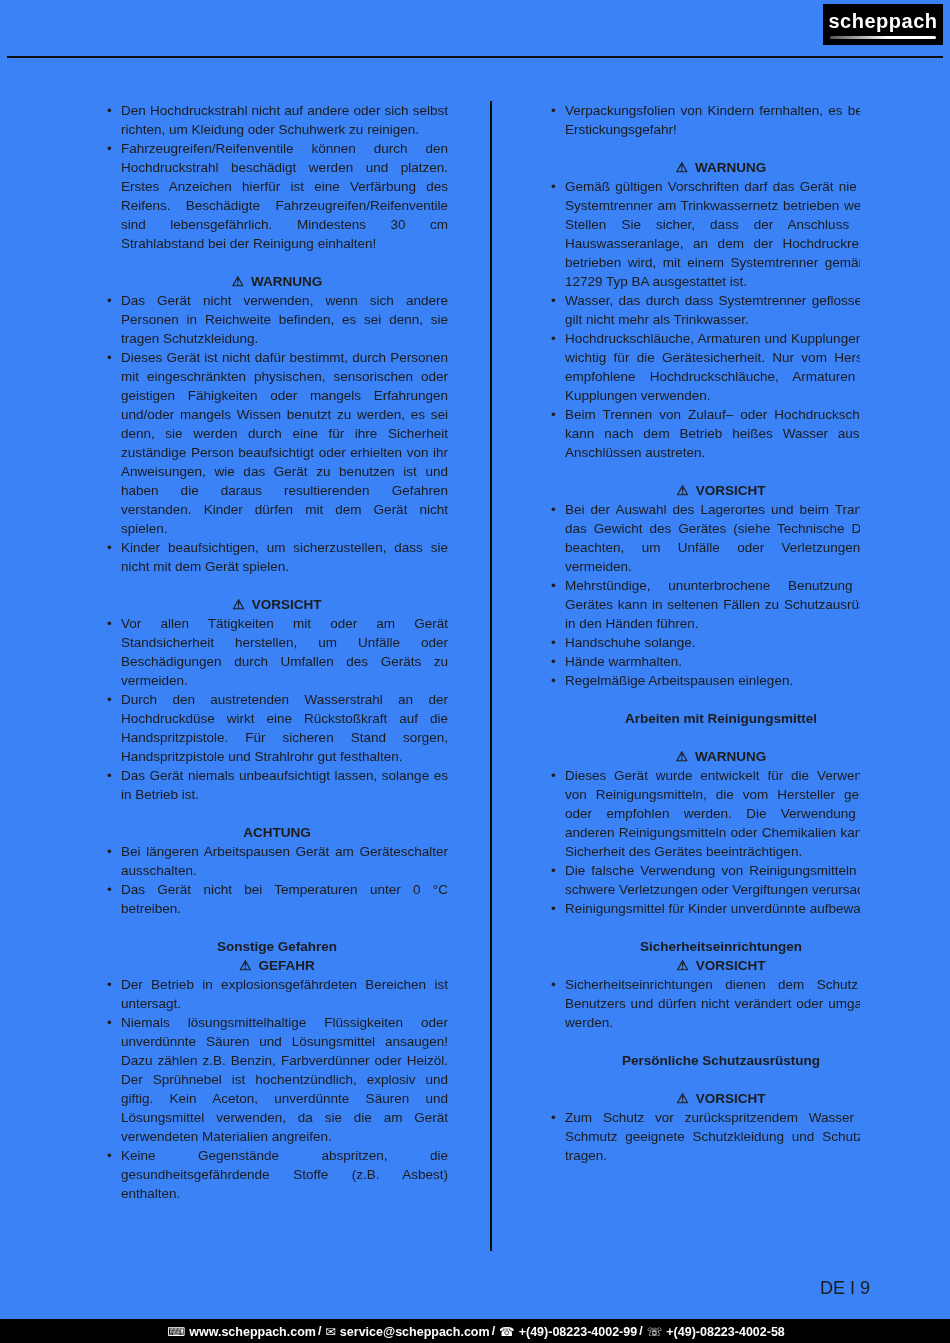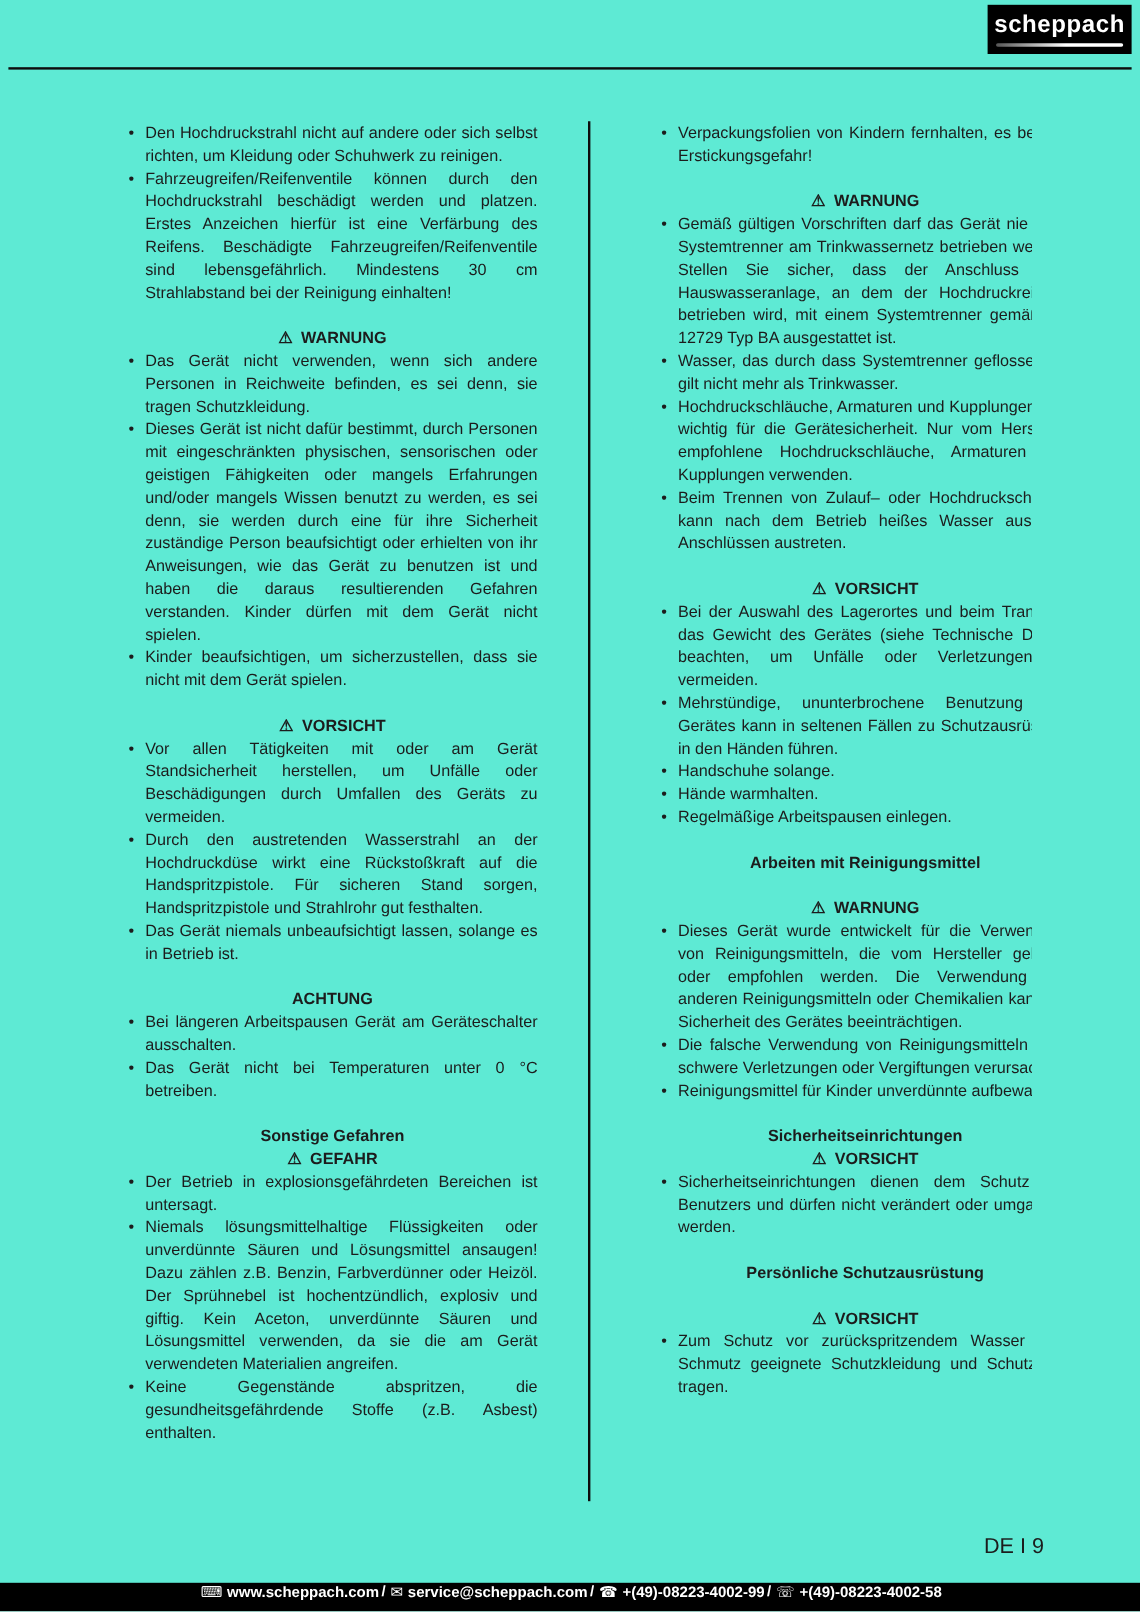--- a/index.html
+++ b/index.html
@@ -1,20 +1,20 @@
 <!DOCTYPE html>
 <html lang="de"><head>
 <meta charset="utf-8">
 <style>
   html,body { margin:0; padding:0; background:#e8e8e8; }
   .page {
     position:relative;
     width:950px; height:1343px;
     margin:0 auto;
-    background:#5eead4;
+    background:#3b82f6;
     font-family:"Liberation Sans", sans-serif;
     color:#1c1c1c;
     overflow:hidden;
   }
   
   .logo-box {
     position:absolute; top:4px; right:7px;
     width:120px; height:41px;
     background:#000;
     display:flex; align-items:center; justify-content:center;
@@ -54,21 +54,21 @@
   li.bullet-item { position:relative; padding-left:15px; }
   li.bullet-item::before { content:"•"; position:absolute; left:1px; }
   
   .page-number {
     position:absolute; right:80px; bottom:44px;
     font-size:18px; color:#1c1c1c;
   }
   .footer-bar {
     position:absolute; left:0; right:0; bottom:0; height:24px;
     background:#000; color:#fff;
-    display:flex; align-items:flex-start; justify-content:center;
+    display:flex; align-items:center; justify-content:center;
     font-size:12.5px; font-weight:bold;
   }
   .footer-bar .seg-icon { margin:0 4px 0 2px; font-weight:normal; }
   .footer-sep { margin:0 2px; }
 </style>
 </head>
 <body>
 
 <div class="page">
 

